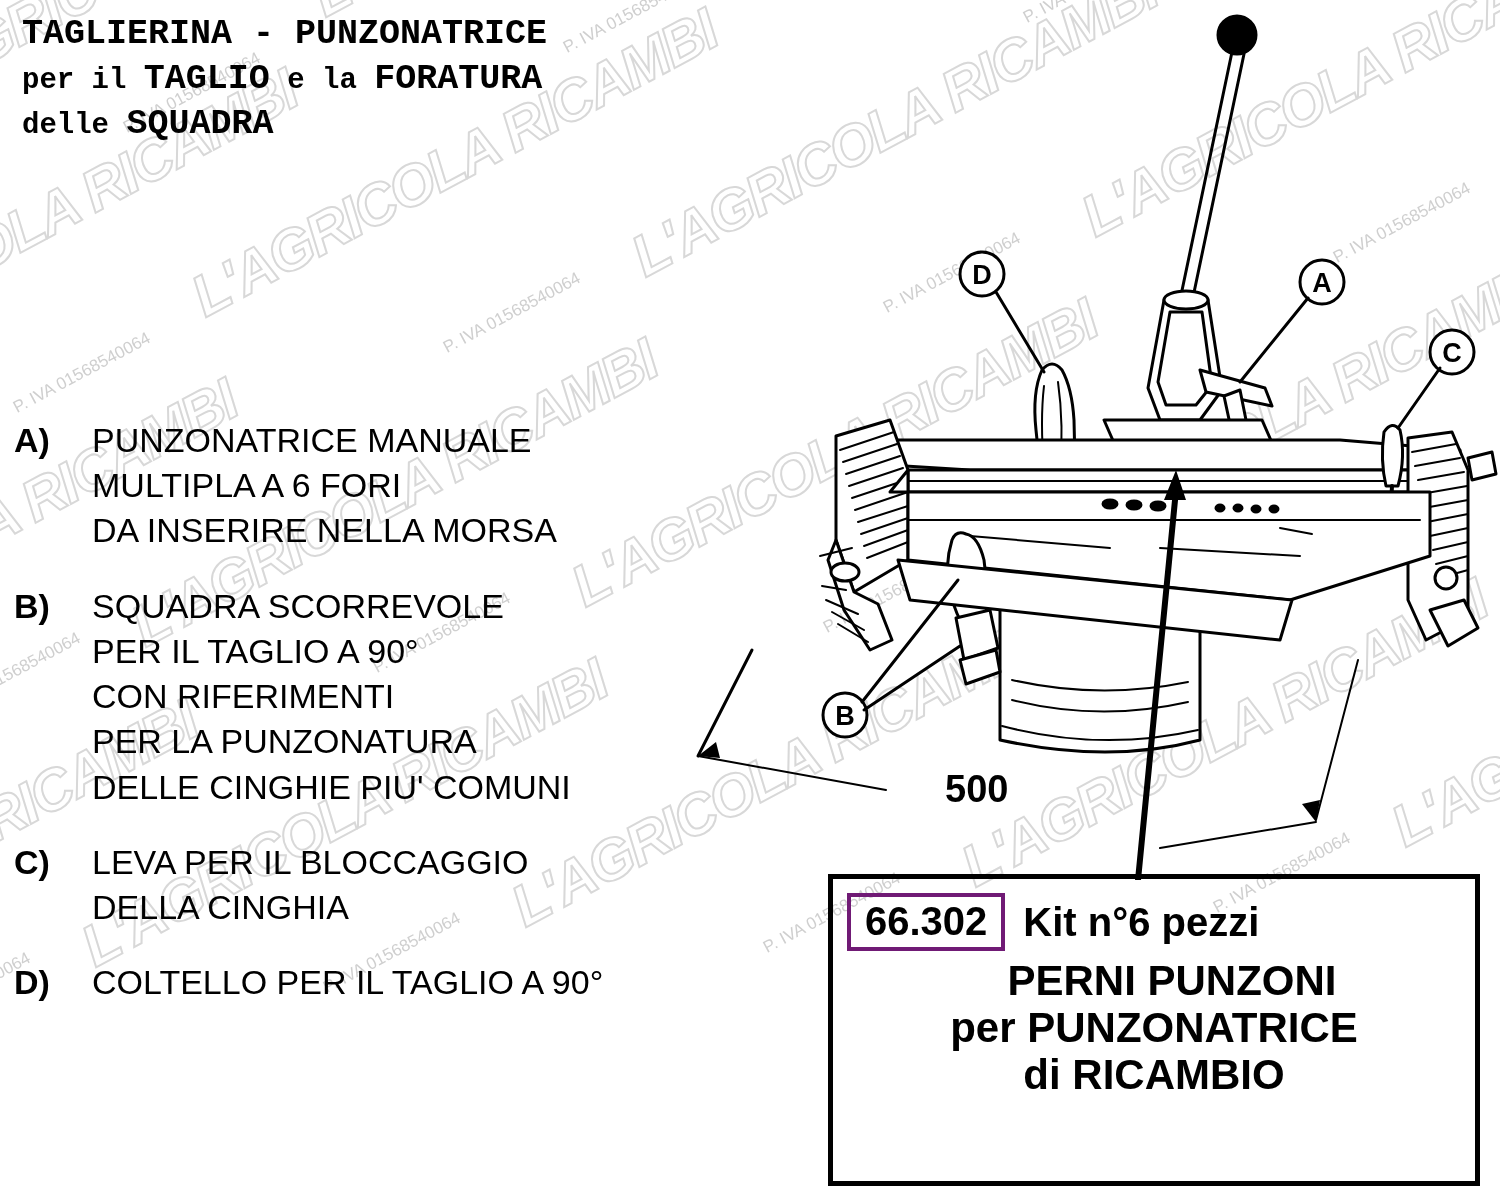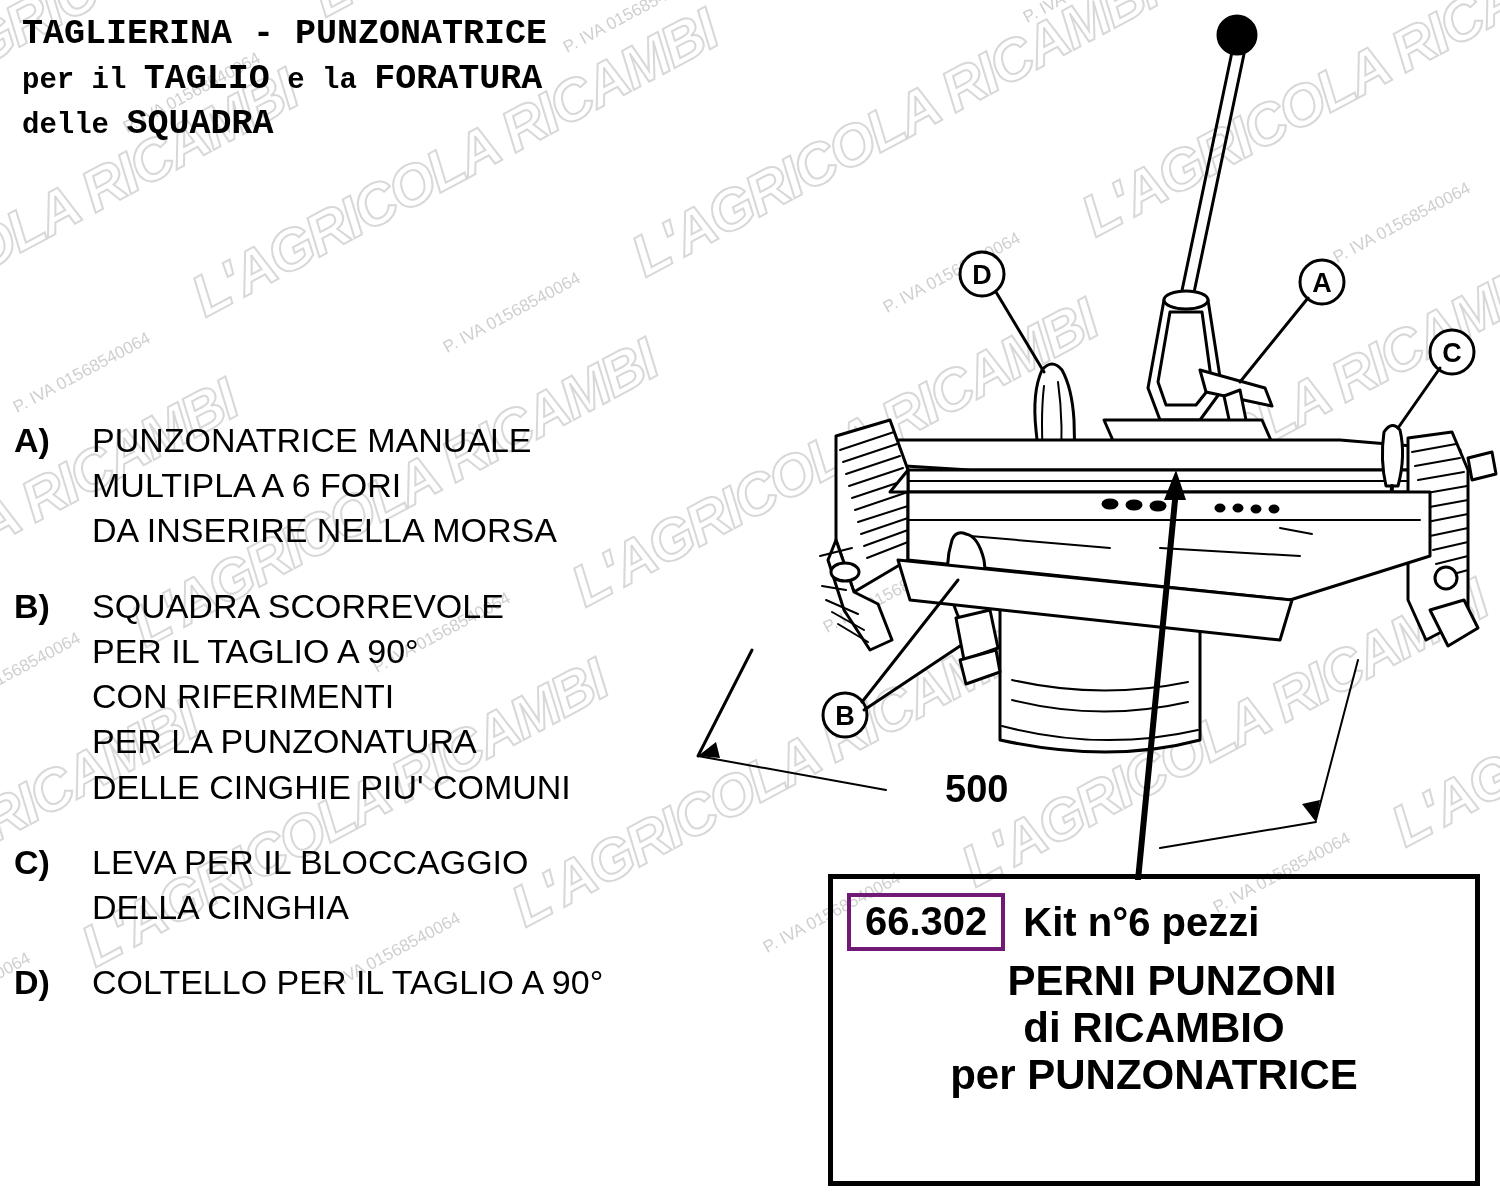--- a/index.html
+++ b/index.html
@@ -372,17 +372,17 @@
   </svg>
 
   <div id="dim-label">500</div>
 
   <div id="kit-box">
     <div id="kit-row">
       <div id="kit-code">66.302</div>
       <div id="kit-row-text">Kit n°6 pezzi</div>
     </div>
     <div class="kit-line" id="kit-l2">PERNI PUNZONI</div>
+    <div class="kit-line">per PUNZONATRICE</div>
     <div class="kit-line">di RICAMBIO</div>
-    <div class="kit-line">per PUNZONATRICE</div>
   </div>
 
 </div>
 
 </body></html>

